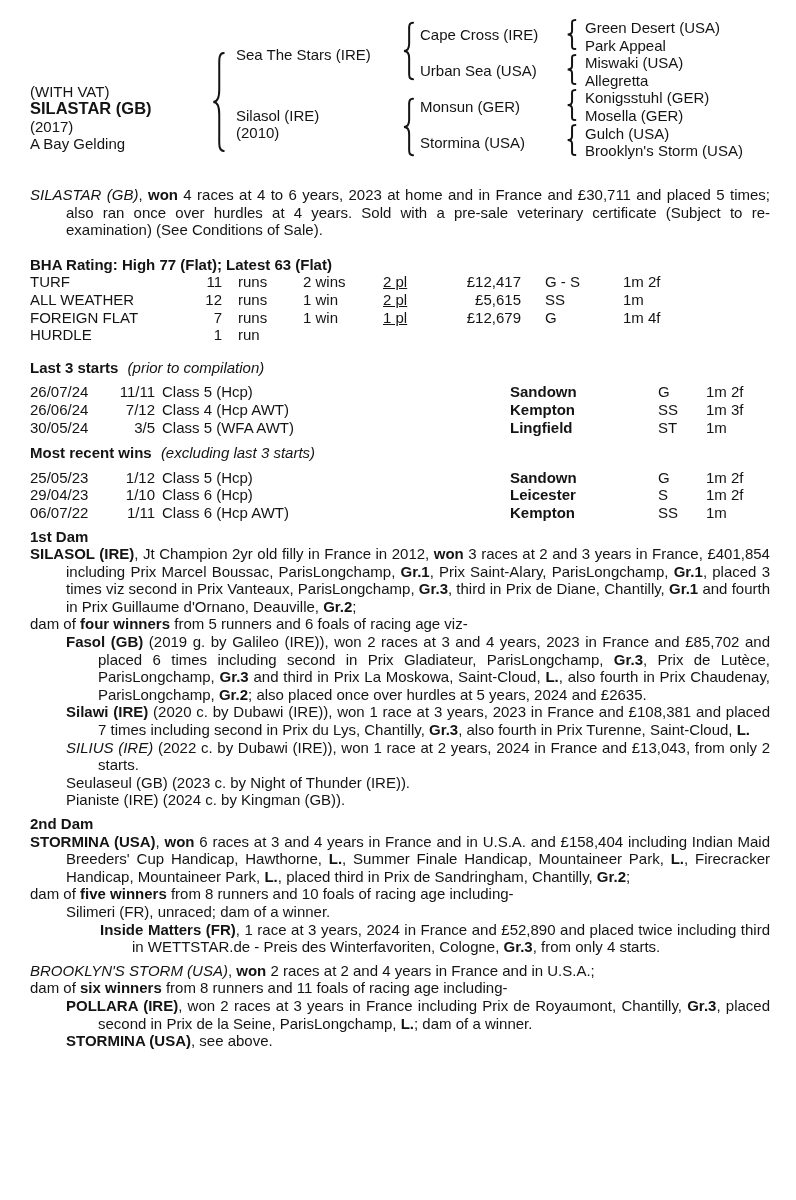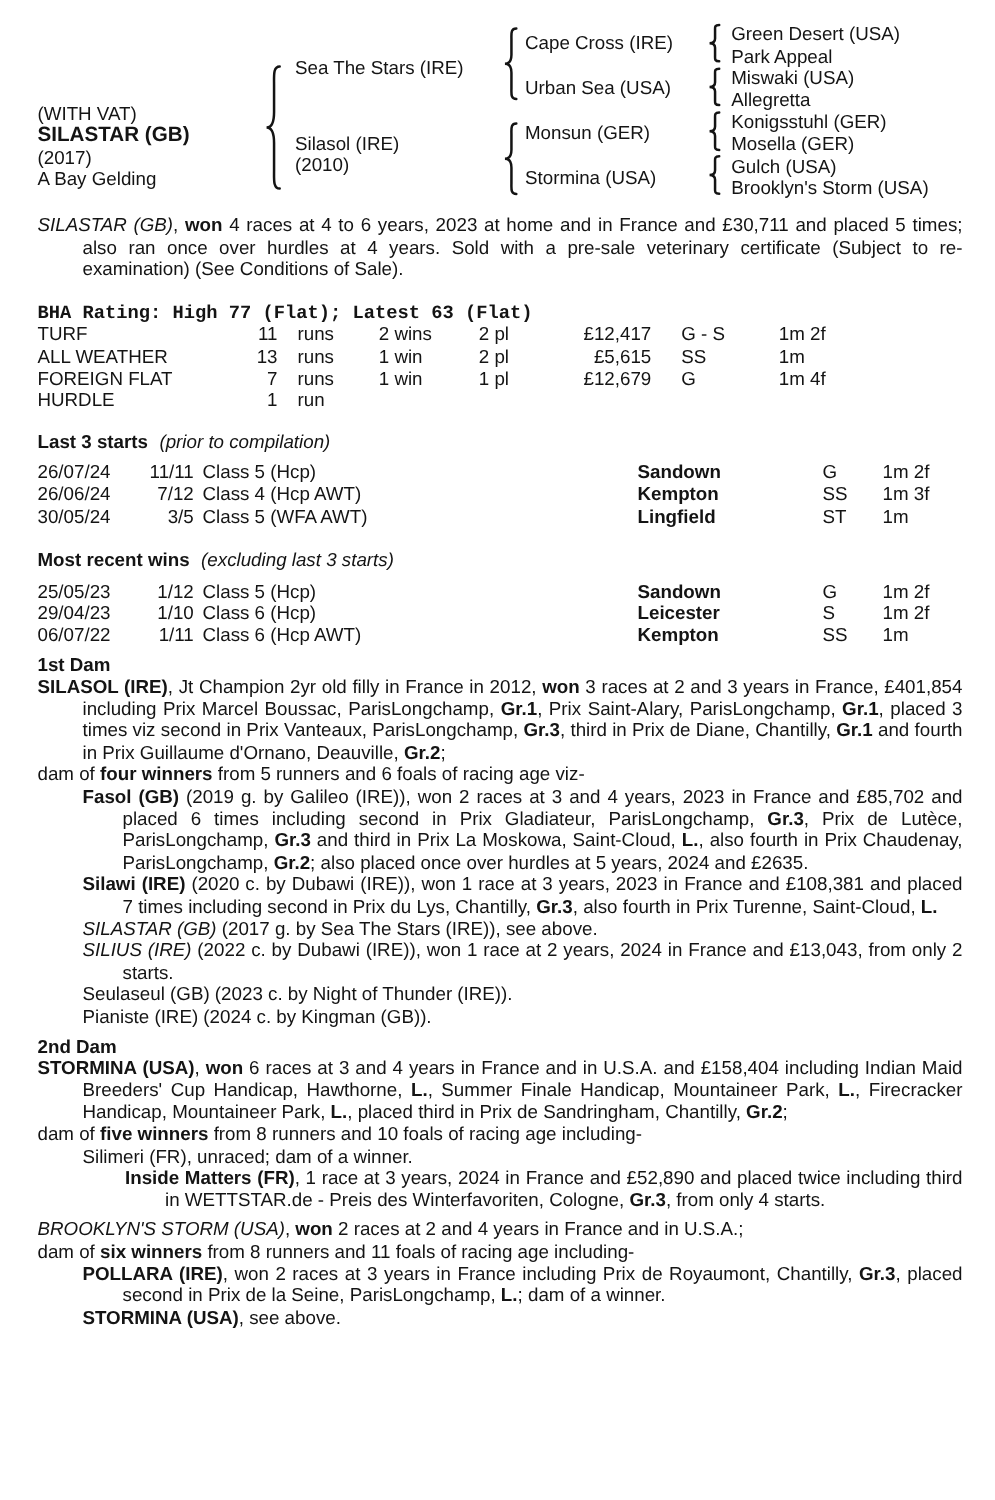--- a/index.html
+++ b/index.html
@@ -26,35 +26,35 @@
   .pg { line-height: 17.3px; }
   .brace { position: absolute; overflow: visible; }
 
   
   .content { padding: 0 26px 0 30px; }
   .para { text-align: justify; }
   .p-l0 { padding-left: 36px; text-indent: -36px; }
   .p-l1 { padding-left: 68px; text-indent: -32px; }
   .p-l2 { padding-left: 102px; text-indent: -32px; }
   .flat { text-indent: 0; padding-left: 0; }
-  .summary { }
-  .bha { font-weight: bold; margin-top: 17px; font-family: Liberation Mono, monospace; }
+  .summary { margin-top: 14px; }
+  .bha { font-weight: bold; margin-top: 17px; }
 
   .row { display: flex; white-space: nowrap; }
   .c-name  { width: 170px; }
   .c-rn    { width: 22px; text-align: right; }
   .c-ru    { width: 50px; margin-left: 16px; }
   .c-wins  { width: 80px; margin-left: 15px; }
-  .c-pl    { width: 50px; }
+  .c-pl    { width: 50px; text-decoration: underline; }
   .c-money { width: 88px; text-align: right; }
   .c-going { width: 60px; margin-left: 24px; }
   .c-dist  { margin-left: 18px; }
 
   .race-section { margin-top: 15px; }
-  .race-section.tight { margin-top: 18px; }
+  .race-section.tight { margin-top: 8px; }
   .race-heading { margin-bottom: 7px; }
   .rh-title { font-weight: bold; }
   .rh-note { font-style: italic; margin-left: 5px; }
   .r-date  { width: 73px; }
   .r-pos   { width: 52px; text-align: right; }
   .r-cls   { margin-left: 7px; width: 348px; }
   .r-venue { width: 148px; font-weight: bold; }
   .r-going { width: 48px; }
 
   .dam-section { margin-top: 6px; }
@@ -127,21 +127,21 @@
         <span class="c-rn">11</span>
         <span class="c-ru">runs</span>
         <span class="c-wins">2 wins</span>
         <span class="c-pl">2 pl</span>
         <span class="c-money">£12,417</span>
         <span class="c-going">G - S</span>
         <span class="c-dist">1m 2f</span>
       </div>
       <div class="row">
         <span class="c-name">ALL WEATHER</span>
-        <span class="c-rn">13</span>
+        <span class="c-rn">12</span>
         <span class="c-ru">runs</span>
         <span class="c-wins">1 win</span>
         <span class="c-pl">2 pl</span>
         <span class="c-money">£5,615</span>
         <span class="c-going">SS</span>
         <span class="c-dist">1m</span>
       </div>
       <div class="row">
         <span class="c-name">FOREIGN FLAT</span>
         <span class="c-rn">7</span>
@@ -225,21 +225,20 @@
         <span class="r-dist">1m</span>
       </div>
     </div>
 
     <div class="dam-section">
       <p class="dam-heading">1st Dam</p>
       <p class="para p-l0"><span class="b">SILASOL (IRE)</span><span>, Jt Champion 2yr old filly in France in 2012, </span><span class="b">won</span><span> 3 races at 2 and 3 years in France, £401,854 including Prix Marcel Boussac, ParisLongchamp, </span><span class="b">Gr.1</span><span>, Prix Saint-Alary, ParisLongchamp, </span><span class="b">Gr.1</span><span>, placed 3 times viz second in Prix Vanteaux, ParisLongchamp, </span><span class="b">Gr.3</span><span>, third in Prix de Diane, Chantilly, </span><span class="b">Gr.1</span><span> and fourth in Prix Guillaume d'Ornano, Deauville, </span><span class="b">Gr.2</span><span>;</span></p>
       <p class="para p-l0 flat"><span>dam of </span><span class="b">four winners</span><span> from 5 runners and 6 foals of racing age viz-</span></p>
       <p class="para p-l1"><span class="b">Fasol (GB)</span><span> (2019 g. by Galileo (IRE)), won 2 races at 3 and 4 years, 2023 in France and £85,702 and placed 6 times including second in Prix Gladiateur, ParisLongchamp, </span><span class="b">Gr.3</span><span>, Prix de Lutèce, ParisLongchamp, </span><span class="b">Gr.3</span><span> and third in Prix La Moskowa, Saint-Cloud, </span><span class="b">L.</span><span>, also fourth in Prix Chaudenay, ParisLongchamp, </span><span class="b">Gr.2</span><span>; also placed once over hurdles at 5 years, 2024 and £2635.</span></p>
       <p class="para p-l1"><span class="b">Silawi (IRE)</span><span> (2020 c. by Dubawi (IRE)), won 1 race at 3 years, 2023 in France and £108,381 and placed 7 times including second in Prix du Lys, Chantilly, </span><span class="b">Gr.3</span><span>, also fourth in Prix Turenne, Saint-Cloud, </span><span class="b">L.</span></p>
-      <p class="para p-l1"><span class="i">SILASTAR (GB)</span><span> (2017 g. by Sea The Stars (IRE)), see above.</span></p>
       <p class="para p-l1"><span class="i">SILIUS (IRE)</span><span> (2022 c. by Dubawi (IRE)), won 1 race at 2 years, 2024 in France and £13,043, from only 2 starts.</span></p>
       <p class="para p-l1"><span>Seulaseul (GB) (2023 c. by Night of Thunder (IRE)).</span></p>
       <p class="para p-l1"><span>Pianiste (IRE) (2024 c. by Kingman (GB)).</span></p>
     </div>
 
     <div class="dam-section">
       <p class="dam-heading">2nd Dam</p>
       <p class="para p-l0"><span class="b">STORMINA (USA)</span><span>, </span><span class="b">won</span><span> 6 races at 3 and 4 years in France and in U.S.A. and £158,404 including Indian Maid Breeders' Cup Handicap, Hawthorne, </span><span class="b">L.</span><span>, Summer Finale Handicap, Mountaineer Park, </span><span class="b">L.</span><span>, Firecracker Handicap, Mountaineer Park, </span><span class="b">L.</span><span>, placed third in Prix de Sandringham, Chantilly, </span><span class="b">Gr.2</span><span>;</span></p>
       <p class="para p-l0 flat"><span>dam of </span><span class="b">five winners</span><span> from 8 runners and 10 foals of racing age including-</span></p>
       <p class="para p-l1"><span>Silimeri (FR), unraced; dam of a winner.</span></p>

